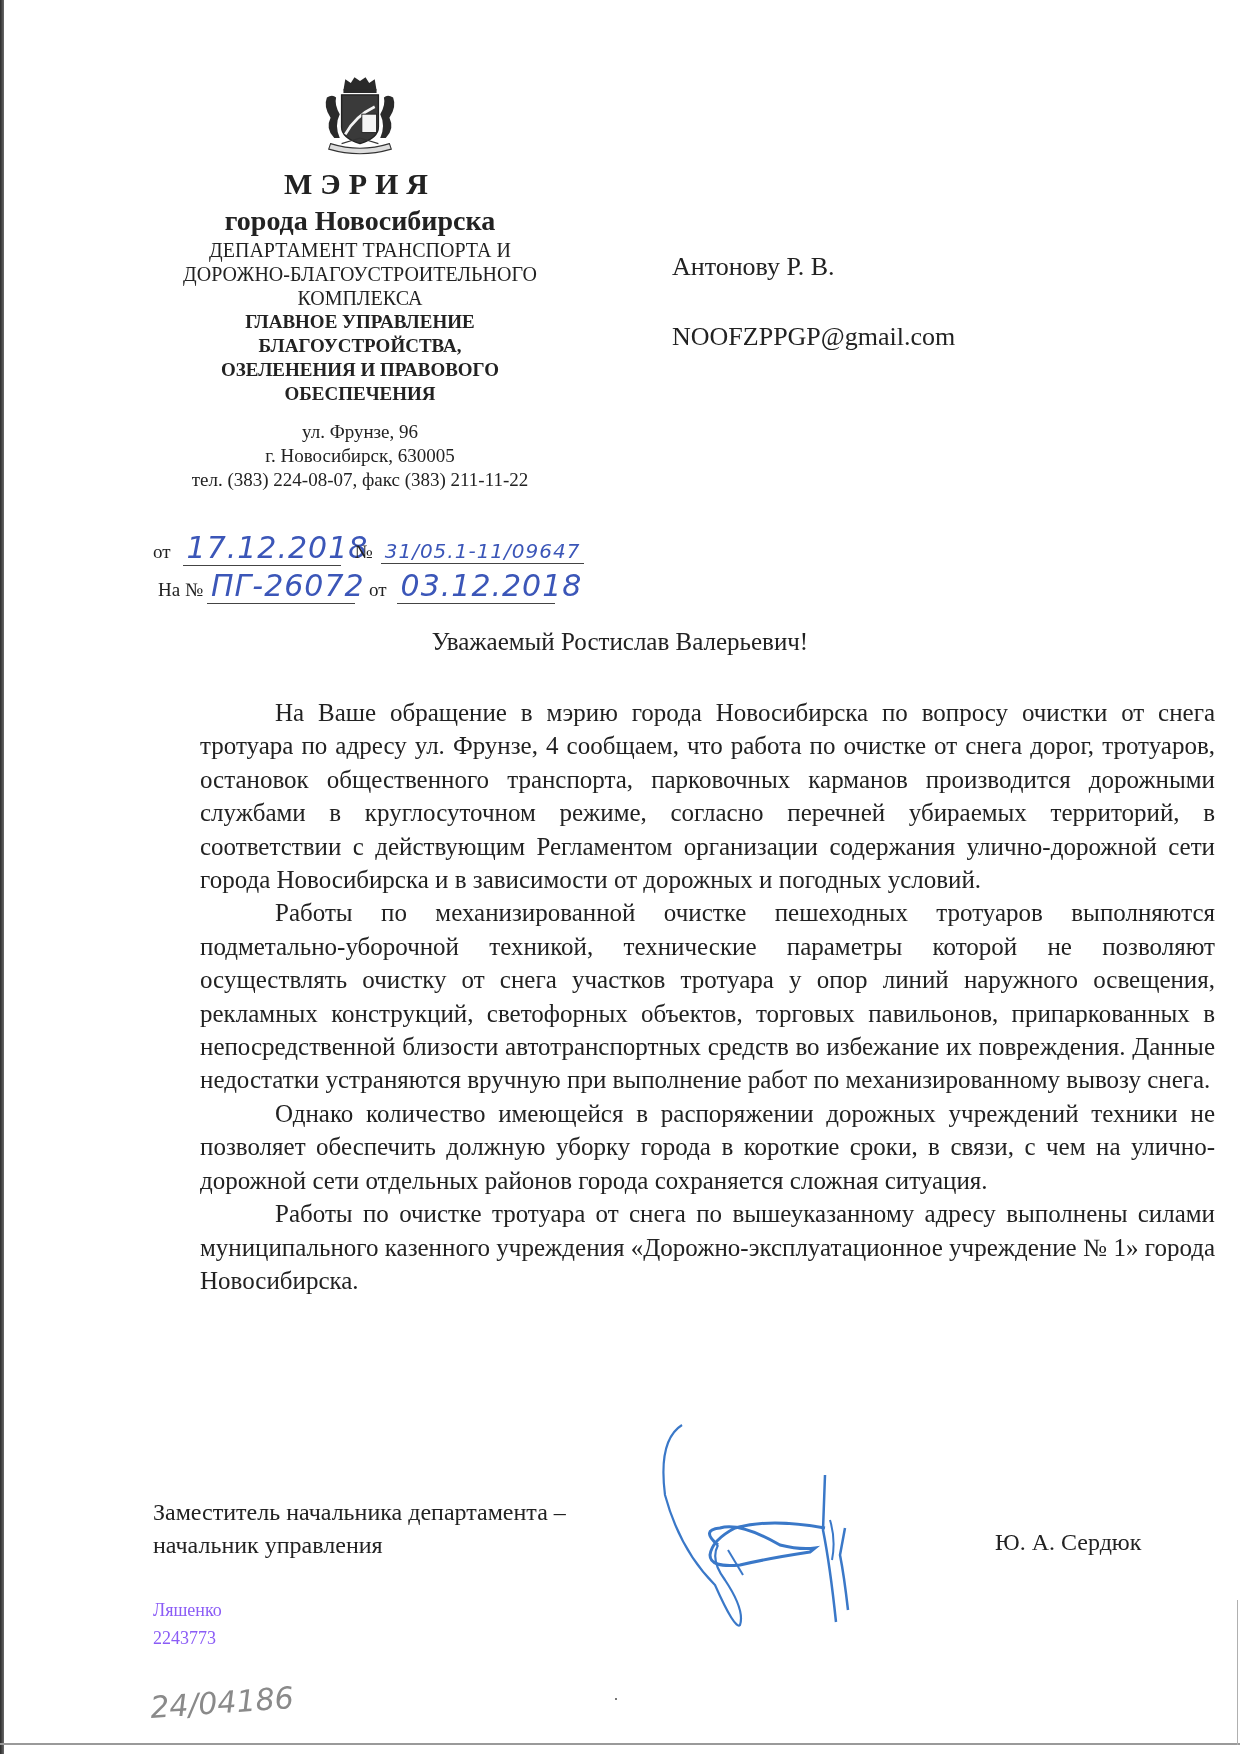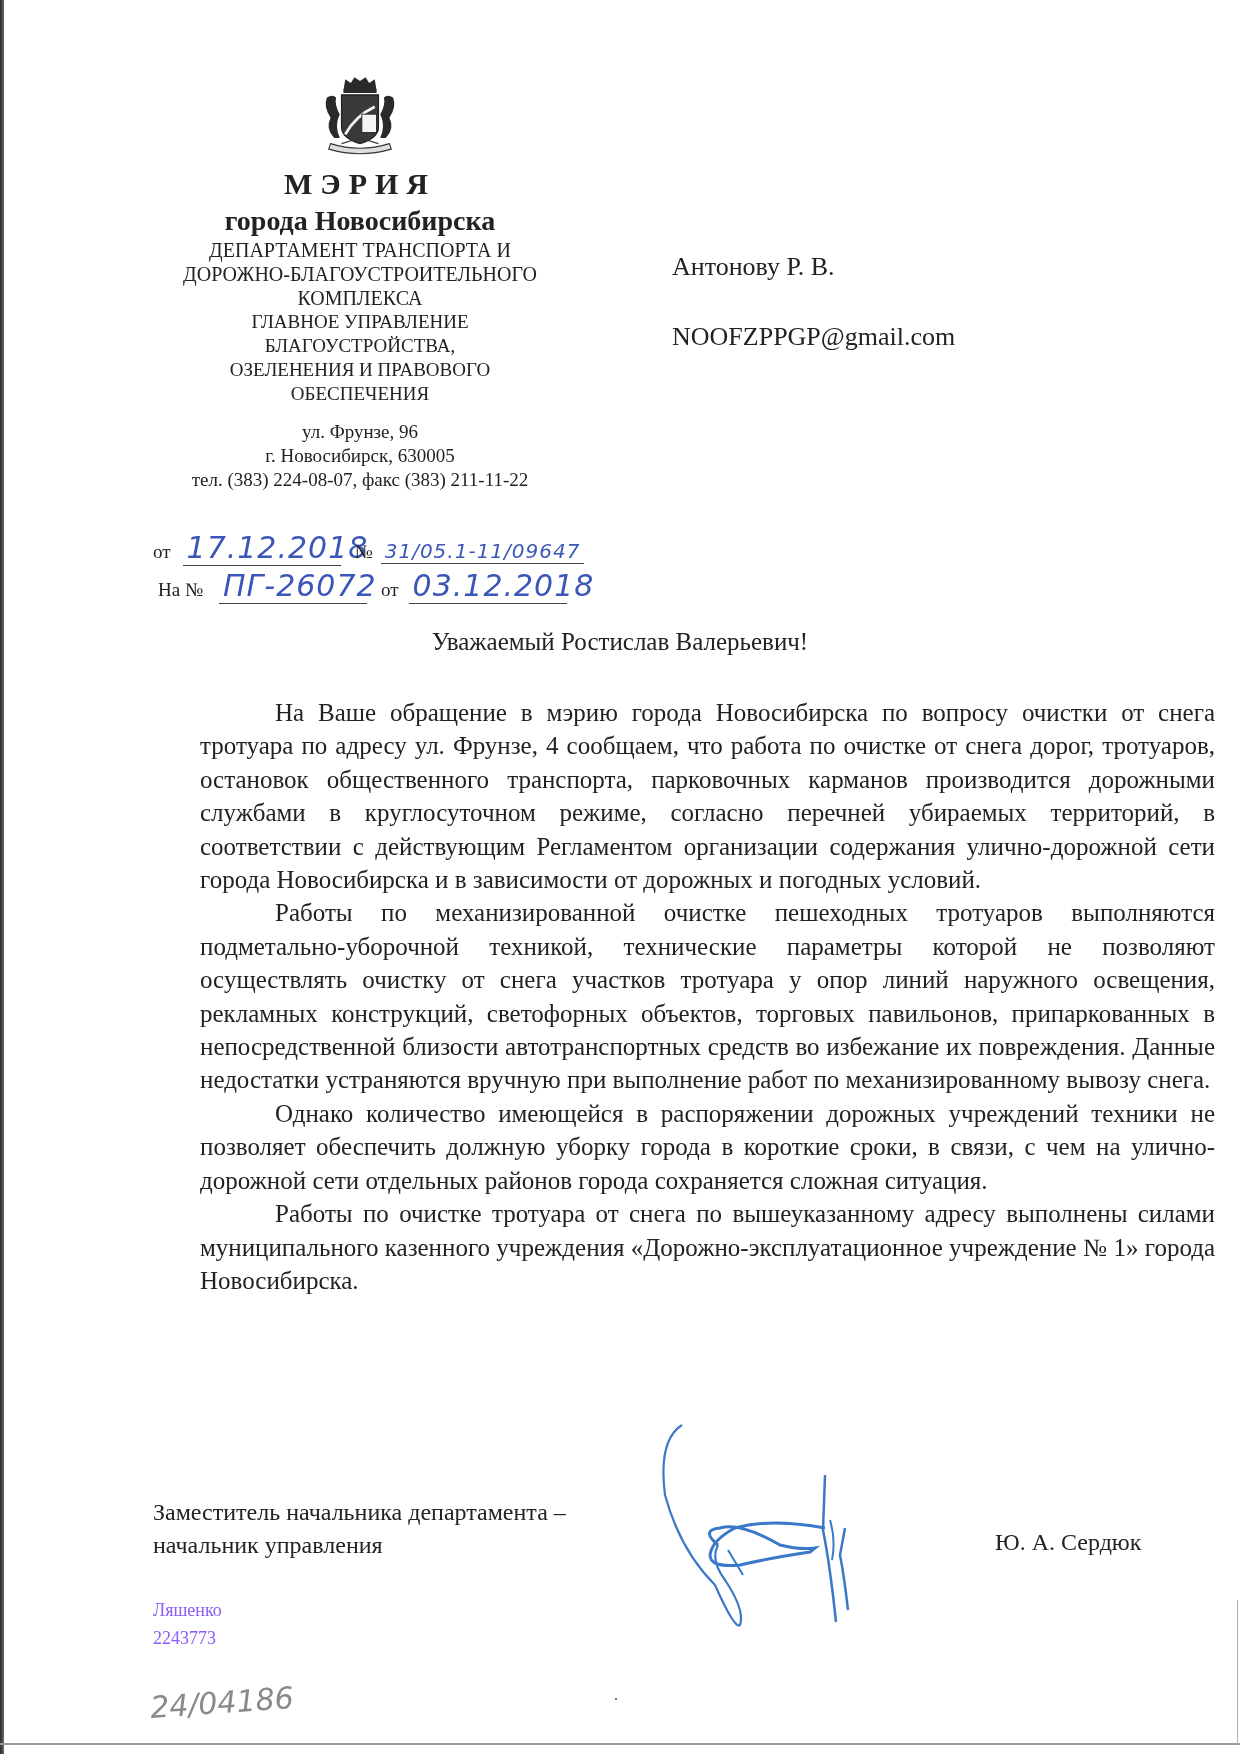--- a/index.html
+++ b/index.html
@@ -30,21 +30,21 @@
     font-weight: bold; font-size: 30px; letter-spacing: 8px;
     margin-top: 4px; line-height: 36px; color: #222;
   }
   .city {
     font-weight: bold; font-size: 28px; line-height: 34px; margin-top: 2px; color: #222;
   }
   .dept {
     font-size: 20px; line-height: 24px; color: #222;
   }
   .mgmt {
-    font-weight: normal; font-size: 19px; line-height: 24px; color: #222;
+    font-weight: bold; font-size: 19px; line-height: 24px; color: #222;
   }
   .address { margin-top: 14px; font-size: 19px; line-height: 24px; color: #222; }
   .reg-line {
     position: absolute; font-size: 19px; color: #222;
     display: flex; align-items: baseline;
   }
   .hand {
     font-family: "DejaVu Sans", sans-serif;
     font-style: italic; color: #3b56b8; font-size: 30px;
     display: inline-block; border-bottom: 1px solid #444; padding: 0 4px;
@@ -122,21 +122,21 @@
 
 <div class="reg-line" style="left:153px; top:530px;">
   <span>от</span>
   <span class="hand" style="margin-left:12px; width:150px;">17.12.2018</span>
   <span style="margin-left:14px;">№</span>
   <span class="hand" style="margin-left:8px; font-size:20px;">31/05.1-11/09647</span>
 </div>
 
 <div class="reg-line" style="left:158px; top:568px;">
   <span>На №</span>
-  <span class="hand" style="margin-left:16px; width:140px;">ПГ-26072</span>
+  <span class="hand" style="margin-left:4px; width:140px;">ПГ-26072</span>
   <span style="margin-left:14px;">от</span>
   <span class="hand" style="margin-left:10px; width:150px;">03.12.2018</span>
 </div>
 
 <div class="recipient">Антонову Р. В.</div>
 <div class="email">NOOFZPPGP@gmail.com</div>
 
 <div class="salutation">Уважаемый Ростислав Валерьевич!</div>
 
 <div class="body-text">

